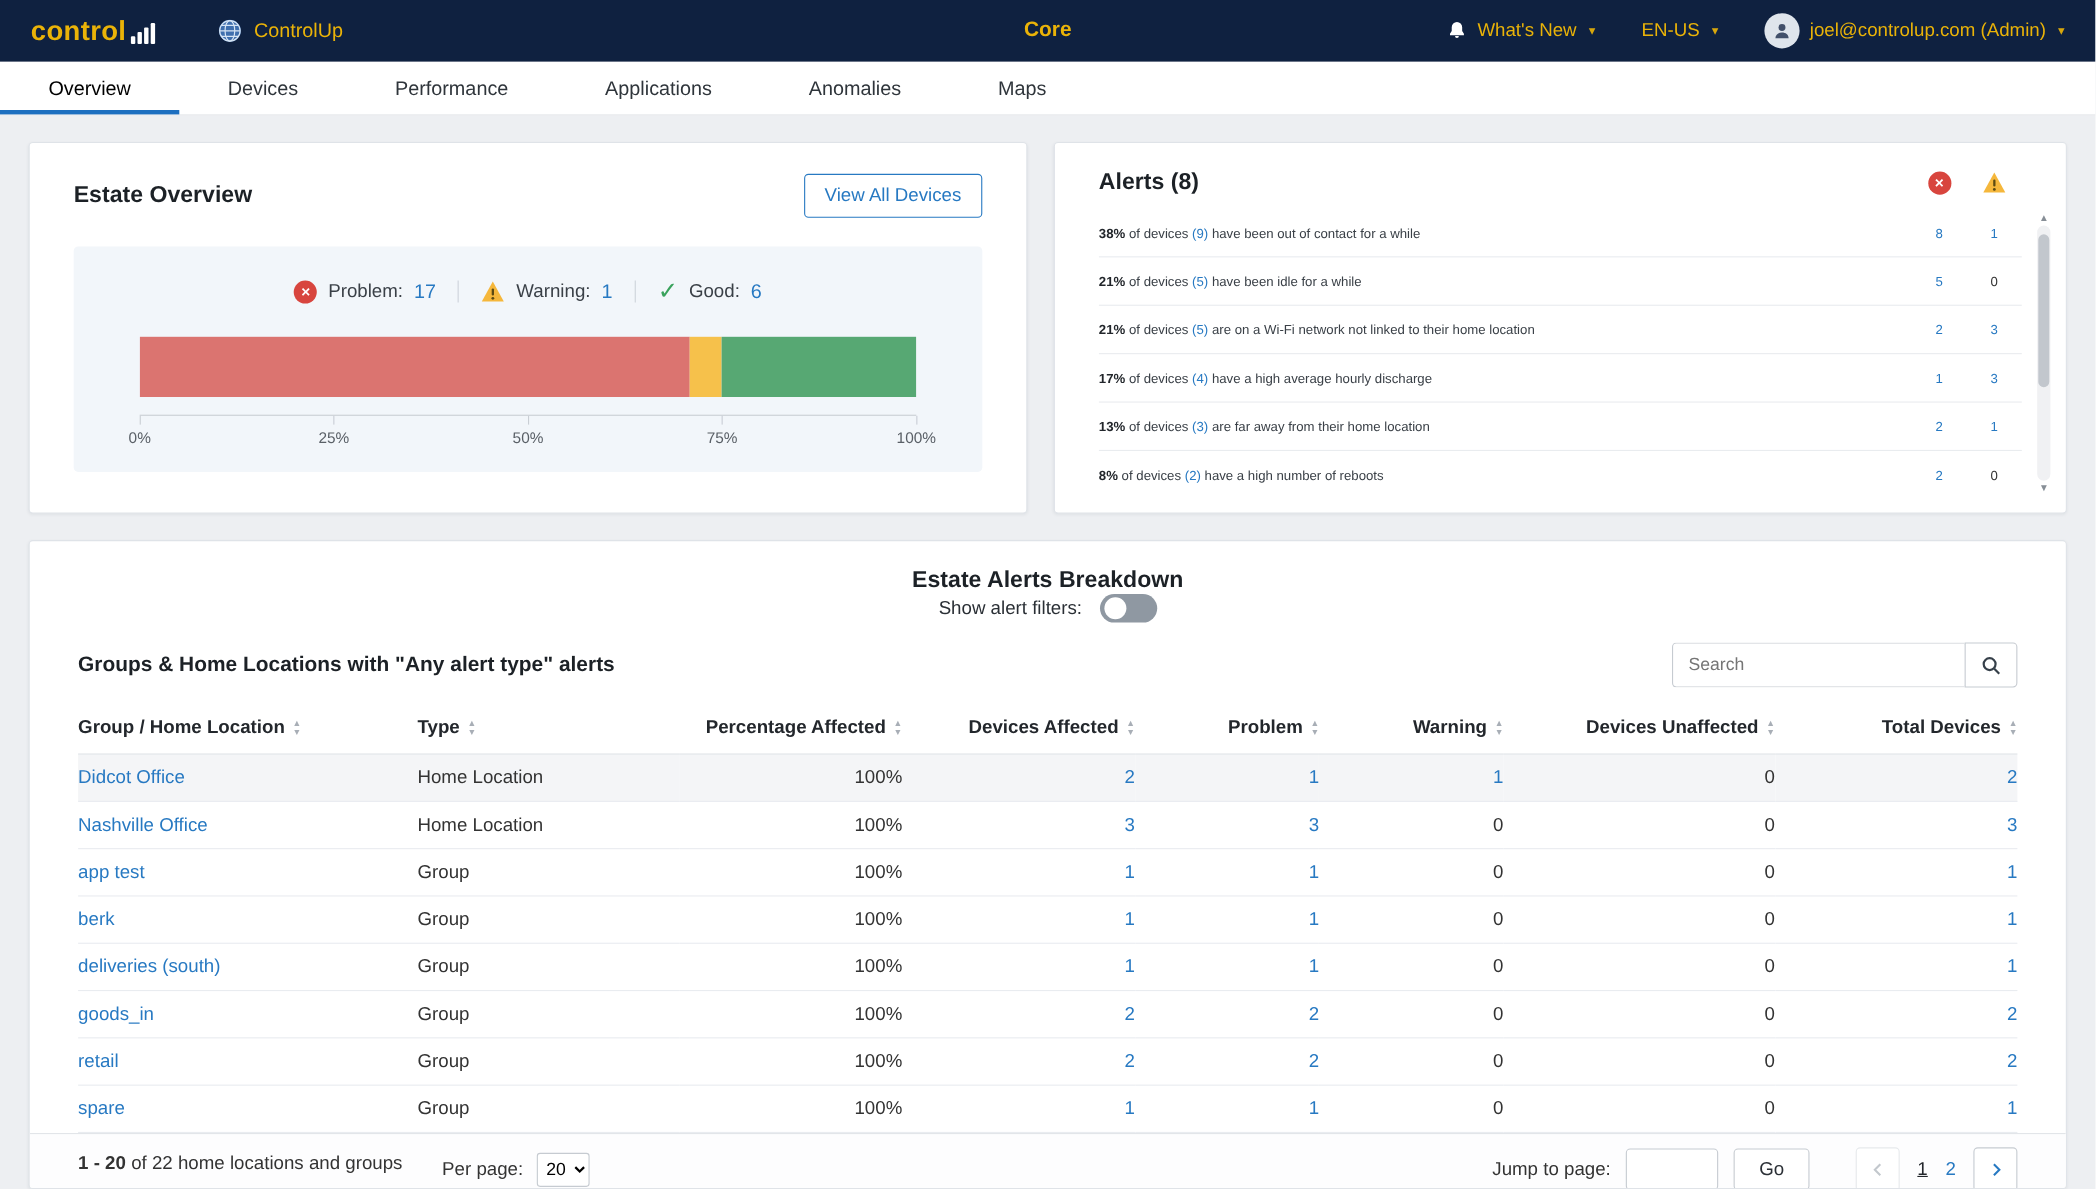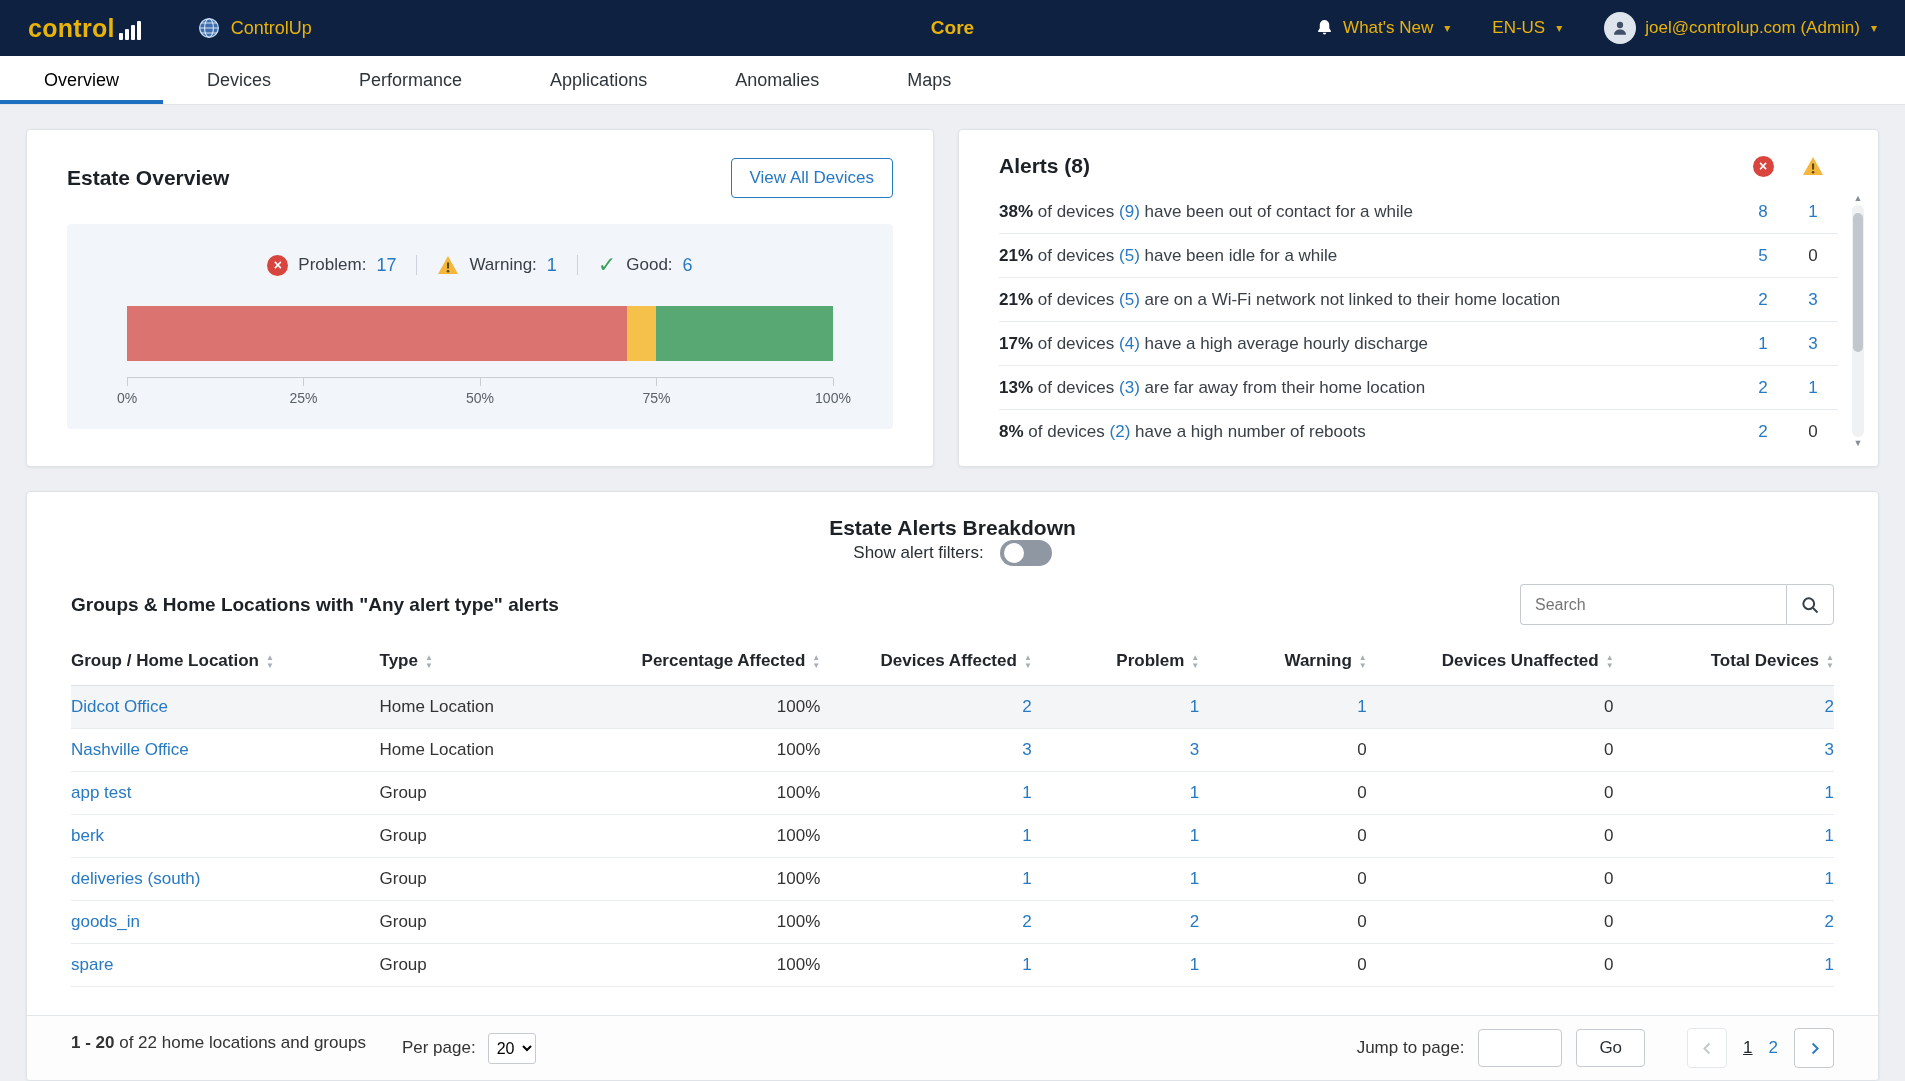--- a/index.html
+++ b/index.html
@@ -58,21 +58,21 @@
   .axis { position: relative; border-top: 1px solid #c9ced4; margin-top: 16px; height: 34px; }
   .tick { position: absolute; top: 0; width: 1px; height: 8px; background: #c9ced4; }
   .tick-label { position: absolute; top: 12px; transform: translateX(-50%); font-size: 14px; color: #5a6067; white-space: nowrap; }
 
   
   .card-alerts { flex: 1; padding: 24px 40px 12px; position: relative; }
   .alerts-head { display: flex; align-items: center; }
   .alerts-cols { margin-left: auto; display: flex; }
   .acol { width: 50px; display: flex; justify-content: center; align-items: center; }
   .alert-list { margin-top: 12px; }
-  .alert-row { display: flex; align-items: center; min-height: 44px; border-bottom: 1px solid #e9ecef; font-size: 17px; }
+  .alert-row { display: flex; align-items: center; min-height: 44px; border-bottom: 1px solid #e9ecef; font-size: 12px; }
   .alert-row:last-child { border-bottom: none; }
   .alert-text { color: #3a4047; }
   .alert-text b { color: #22262b; }
   .alert-count { color: #2779c2; cursor: pointer; }
   .alert-nums { margin-left: auto; display: flex; }
   .link { color: #2779c2; cursor: pointer; }
   .plain { color: #333; }
   .vscroll { position: absolute; top: 62px; bottom: 16px; right: 13px; width: 14px; display: flex; flex-direction: column; align-items: center; }
   .vs-arrow { font-size: 9px; color: #878e96; line-height: 1; padding: 2px 0; cursor: pointer; }
   .vs-track { flex: 1; width: 12px; background: #f0f1f3; border-radius: 6px; position: relative; }
@@ -512,20 +512,30 @@
           <td><a class="link">goods_in</a></td>
           <td>Group</td>
           <td class="num">100%</td>
           <td class="num"><a class="link">2</a></td>
           <td class="num"><a class="link">2</a></td>
           <td class="num"><span class="plain">0</span></td>
           <td class="num"><span class="plain">0</span></td>
           <td class="num"><a class="link">2</a></td>
         </tr>
         <tr>
+          <td><a class="link">retail</a></td>
+          <td>Group</td>
+          <td class="num">100%</td>
+          <td class="num"><a class="link">2</a></td>
+          <td class="num"><a class="link">2</a></td>
+          <td class="num"><span class="plain">0</span></td>
+          <td class="num"><span class="plain">0</span></td>
+          <td class="num"><a class="link">2</a></td>
+        </tr>
+        <tr>
           <td><a class="link">spare</a></td>
           <td>Group</td>
           <td class="num">100%</td>
           <td class="num"><a class="link">1</a></td>
           <td class="num"><a class="link">1</a></td>
           <td class="num"><span class="plain">0</span></td>
           <td class="num"><span class="plain">0</span></td>
           <td class="num"><a class="link">1</a></td>
         </tr>
       </tbody>

